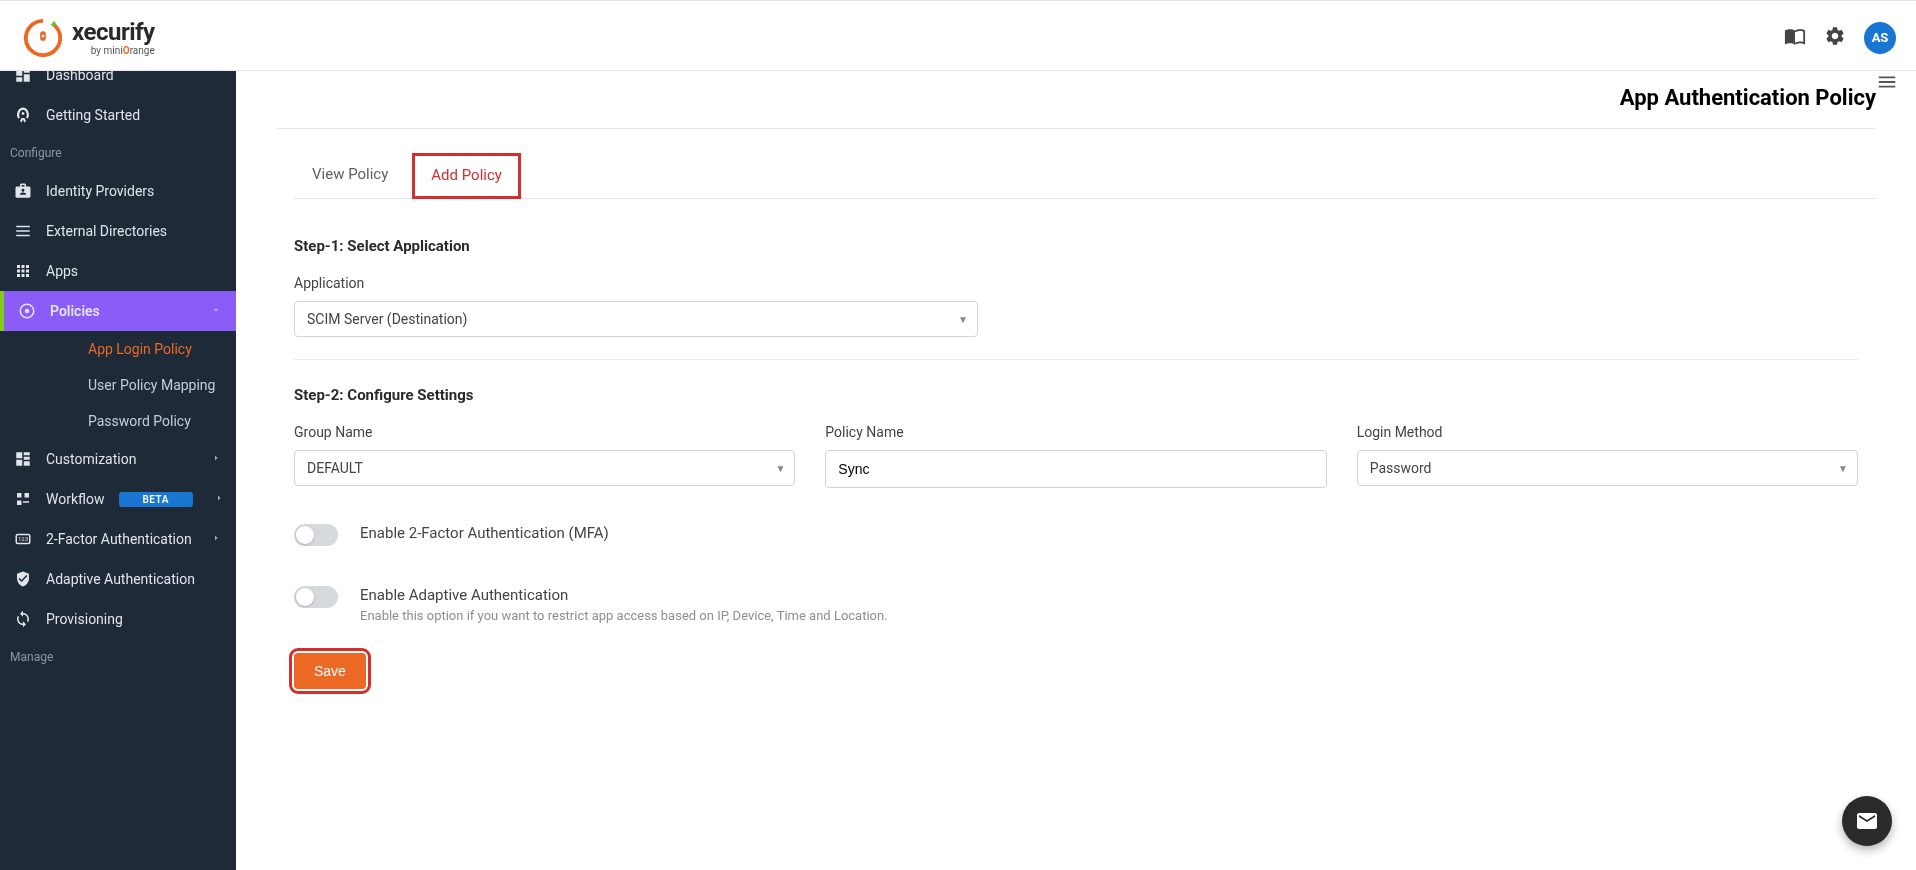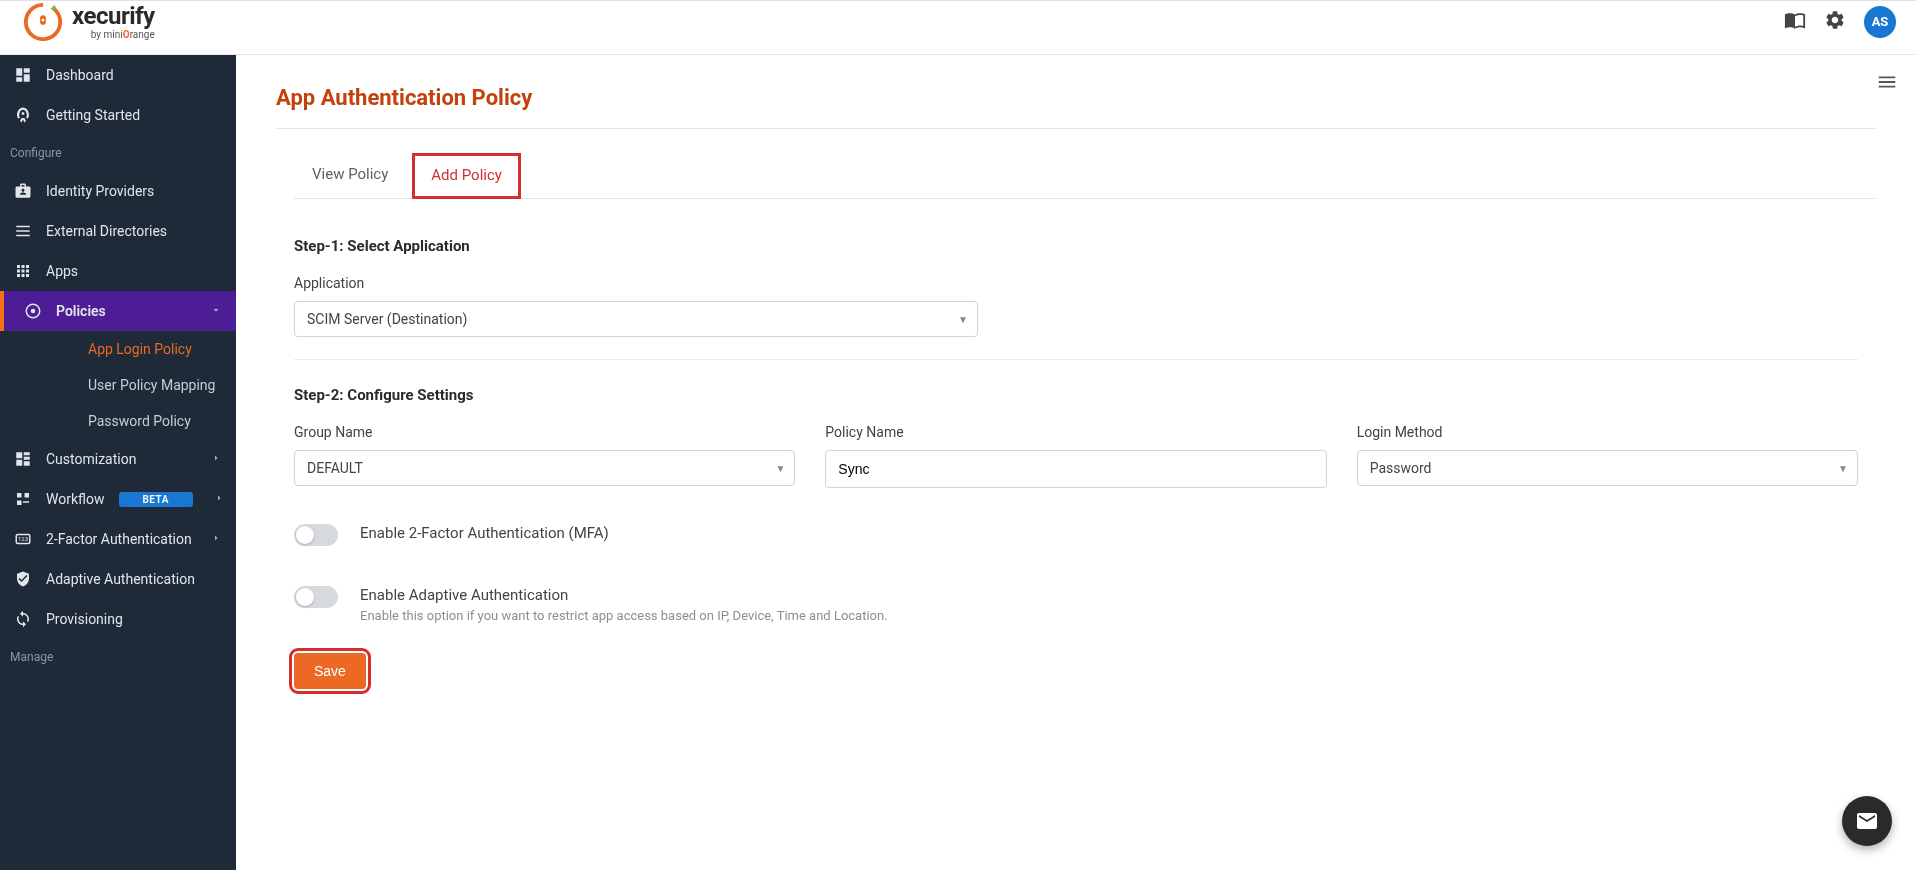--- a/index.html
+++ b/index.html
@@ -1,47 +1,47 @@
 <!DOCTYPE html>
 <html><head>
   <meta charset="utf-8">
   <style>
     * { margin: 0; padding: 0; box-sizing: border-box; }
     body { font-family: -apple-system, BlinkMacSystemFont, "Segoe UI", Roboto, sans-serif; background: #fff; color: #1a1a1a; overflow: hidden; }
     .app { display: flex; height: 870px; width: 1916px; border-top: 1px solid #e0e0e0; position: relative; }
     
     
-    .topbar { position: absolute; top: 0; left: 0; right: 0; height: 54px; display: flex; align-items: center; justify-content: space-between; padding: 0 20px 12px 22px; background: #fff; border-bottom: 1px solid #e8e8e8; z-index: 10; }
+    .topbar { position: absolute; top: 16px; left: 0; right: 0; height: 54px; display: flex; align-items: center; justify-content: space-between; padding: 0 20px 12px 22px; background: #fff; border-bottom: 1px solid #e8e8e8; z-index: 10; }
     .logo-wrap { display: flex; align-items: center; gap: 8px; }
     .logo-mark { width: 42px; height: 42px; }
     .logo-text { display: flex; flex-direction: column; line-height: 1; }
     .logo-name { font-size: 24px; font-weight: 700; color: #2a2a2a; letter-spacing: -0.5px; }
     .logo-sub { font-size: 10px; color: #555; text-align: right; margin-top: 2px; }
     .topbar-right { display: flex; align-items: center; gap: 18px; }
     .avatar { width: 32px; height: 32px; border-radius: 50%; background: #1976d2; color: #fff; display: flex; align-items: center; justify-content: center; font-size: 13px; font-weight: 700; }
     .top-icon { color: #444; cursor: pointer; }
     
     
     .sidebar { width: 236px; background: #1e2a38; color: #e0e5ea; margin-top: 54px; overflow-y: auto; height: calc(100% - 54px); flex-shrink: 0; }
     .sidebar::-webkit-scrollbar { width: 8px; }
     .sidebar::-webkit-scrollbar-track { background: #1e2a38; }
     .sidebar::-webkit-scrollbar-thumb { background: #4a5568; border-radius: 4px; }
     .nav-item { display: flex; align-items: center; padding: 11px 14px; font-size: 14px; cursor: pointer; gap: 14px; position: relative; }
-    .nav-item.active { background: #4c1d95; border-left: 4px solid #f97316; padding-left: 20px; font-weight: 600; }
+    .nav-item.active { background: #8b5cf6; border-left: 4px solid #84cc16; padding-left: 14px; font-weight: 600; }
     .nav-item .chev { margin-left: auto; opacity: 0.7; }
     .nav-section { padding: 11px 10px; font-size: 12px; color: #8a95a3; }
     .sub-item { padding: 10px 14px 10px 40px; font-size: 14px; cursor: pointer; color: #c5cdd6; margin-left: 48px; }
     .sub-item.active { color: #ec6825; }
     .badge { background: #1976d2; color: #fff; font-size: 10px; padding: 2px 24px; border-radius: 3px; font-weight: 600; letter-spacing: 0.5px; }
     .nav-icon { width: 18px; height: 18px; flex-shrink: 0; display: flex; align-items: center; justify-content: center; }
     
     
     .main-wrap { flex: 1; margin-top: 54px; background: #f5f6f7; overflow-y: auto; position: relative; }
     .main-inner { background: #fff; margin: 0; min-height: 100%; padding: 30px 40px 40px 40px; }
-    .page-title { font-size: 22px; font-weight: 700; color: #c2410c; padding-bottom: 18px; border-bottom: 1px solid #e5e5e5; }
+    .page-title { font-size: 22px; font-weight: 700; color: #000000; padding-bottom: 18px; border-bottom: 1px solid #e5e5e5; text-align: right; }
     .hamburger-right { position: absolute; top: 16px; right: 18px; cursor: pointer; color: #555; }
     
     .tabs-row { margin: 24px 0 0 18px; border-bottom: 1px solid #e5e5e5; display: flex; gap: 6px; }
     .tab { padding: 10px 16px 12px 16px; font-size: 15px; color: #606060; cursor: pointer; border: 2px solid transparent; margin-bottom: -1px; }
     .tab.active { color: #d32f2f; border: 3px solid #d32f2f; }
     
     .form-area { padding: 20px 18px; }
     .step-label { font-size: 15px; font-weight: 700; color: #2a2a2a; margin-top: 18px; }
     .field-label { font-size: 14px; color: #444; margin-top: 20px; margin-bottom: 10px; display: block; }
     .select-box { position: relative; width: 684px; }

